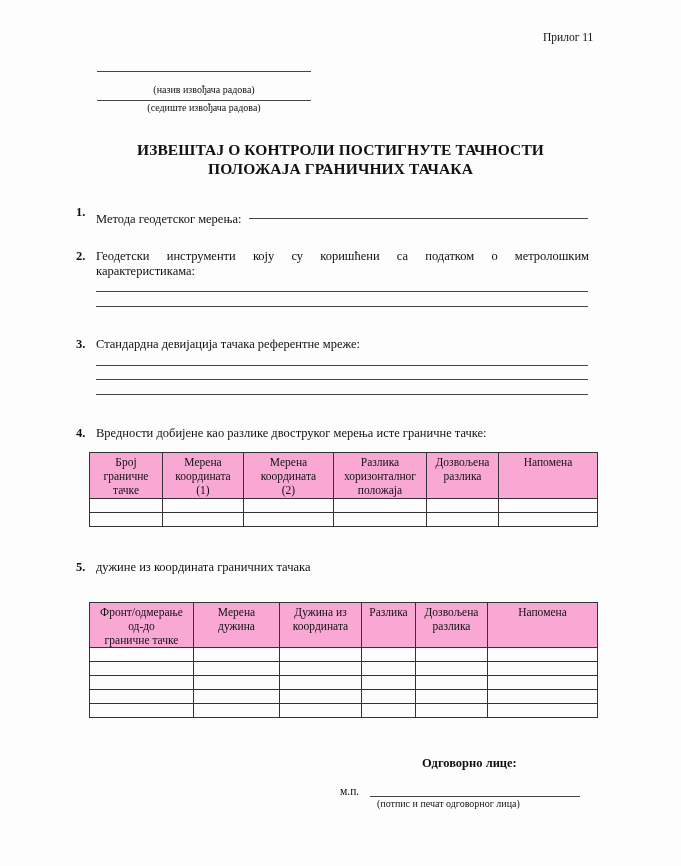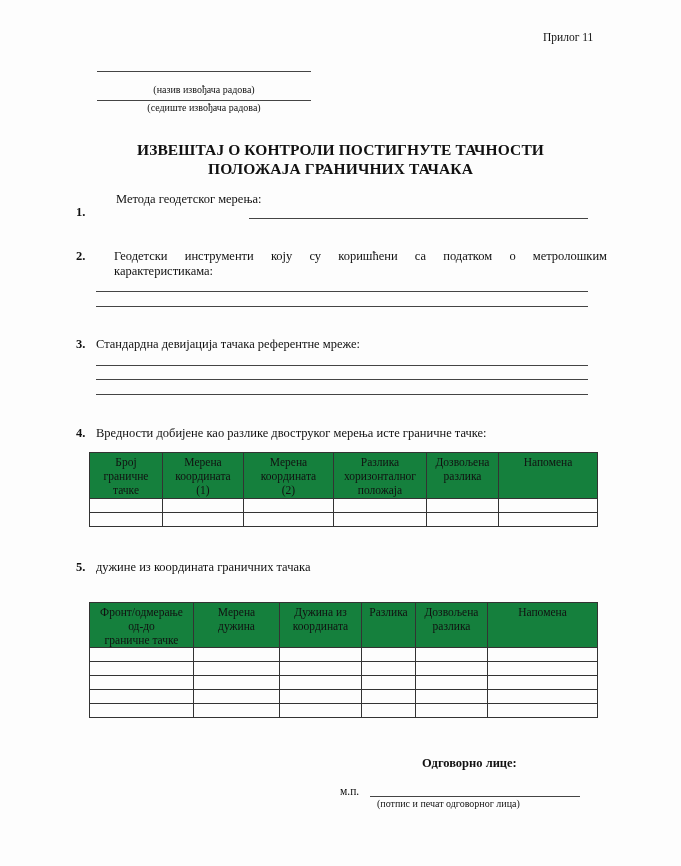--- a/index.html
+++ b/index.html
@@ -10,54 +10,54 @@
     .abs { position: absolute; }
     .prilog { left: 543px; top: 31px; font-size: 11.5px; }
     .hline { position: absolute; height: 0; border-top: 1px solid #444; }
     .small-cap { font-size: 10px; text-align: center; width: 214px; left: 97px; }
     .title {
       left: 0; width: 681px; top: 140px; text-align: center;
       font-weight: bold; font-size: 15.5px; line-height: 19px; letter-spacing: 0.1px; font-family: Liberation Serif, serif;
     }
     .item-num { font-weight: bold; font-size: 12.5px; left: 76px; }
     .item-text { font-size: 12.5px; left: 96px; }
-    .item2-text { left: 96px; width: 493px; font-size: 12.5px; line-height: 15px; text-align: justify; text-align-last: left; margin-left: 18px; }
+    .item2-text { left: 96px; width: 493px; font-size: 12.5px; line-height: 15px; text-align: justify; text-align-last: left; }
     .item2-first { text-align-last: justify; display: block; }
     .item5-text { left: 96px; width: 493px; font-size: 12.5px; line-height: 15px; }
     .item5-first { text-align: justify; text-align-last: justify; display: block; }
 
     table.grid {
       position: absolute; border-collapse: collapse; table-layout: fixed;
       font-size: 11.5px; line-height: 14px;
     }
     table.grid td, table.grid th {
       border: 1px solid #333; padding: 0; vertical-align: top; text-align: center; font-weight: normal;
     }
-    table.grid th { background: #15803d; padding-top: 2px; }
+    table.grid th { background: #f9a8d4; padding-top: 2px; }
     .sig-title { left: 422px; top: 756px; font-weight: bold; font-size: 12.5px; }
     .mp { left: 340px; top: 785px; font-size: 11.5px; }
     .sig-label { left: 377px; top: 798px; font-size: 10px; }
   </style>
 </head>
 <body>
 
 <div class="abs prilog">Прилог 11</div>
 
 <div class="hline" style="left:97px; top:71px; width:214px;"></div>
 <div class="abs small-cap" style="top:84px;">(назив извођача радова)</div>
 <div class="hline" style="left:97px; top:100px; width:214px;"></div>
 <div class="abs small-cap" style="top:102px;">(седиште извођача радова)</div>
 
 <div class="abs title">
   <div>ИЗВЕШТАЈ О КОНТРОЛИ ПОСТИГНУТЕ ТАЧНОСТИ</div>
   <div>ПОЛОЖАЈА ГРАНИЧНИХ ТАЧАКА</div>
 </div>
 
 <div class="abs item-num" style="top:205px;">1.</div>
-<div class="abs item-text" style="top:192px;margin-left:20px;">Метода геодетског мерења:</div>
+<div class="abs item-text" style="top:212px;">Метода геодетског мерења:</div>
 <div class="hline" style="left:249px; top:218px; width:339px;"></div>
 
 <div class="abs item-num" style="top:249px;">2.</div>
 <div class="abs item2-text" style="top:249px;">
   <span class="item2-first">Геодетски инструменти коју су коришћени са податком о метролошким</span>
   <span>карактеристикама:</span>
 </div>
 <div class="hline" style="left:96px; top:291px; width:492px;"></div>
 <div class="hline" style="left:96px; top:306px; width:492px;"></div>
 

